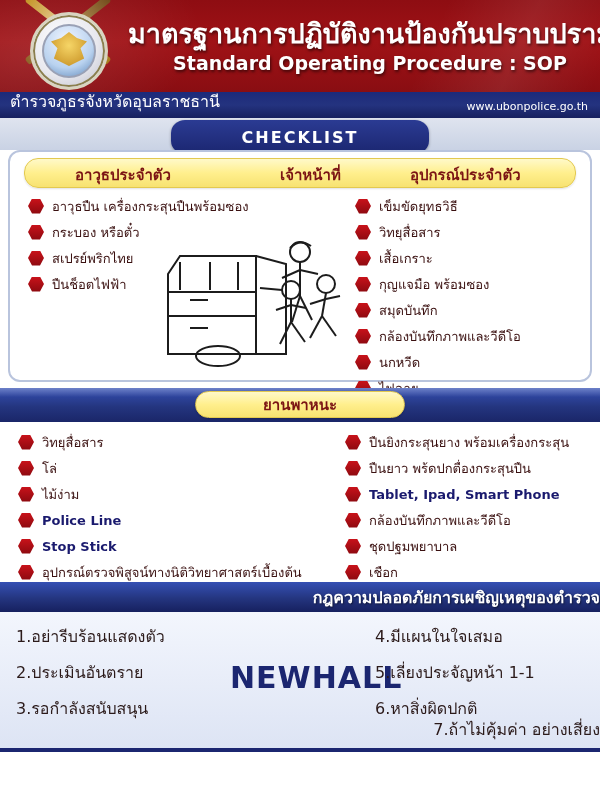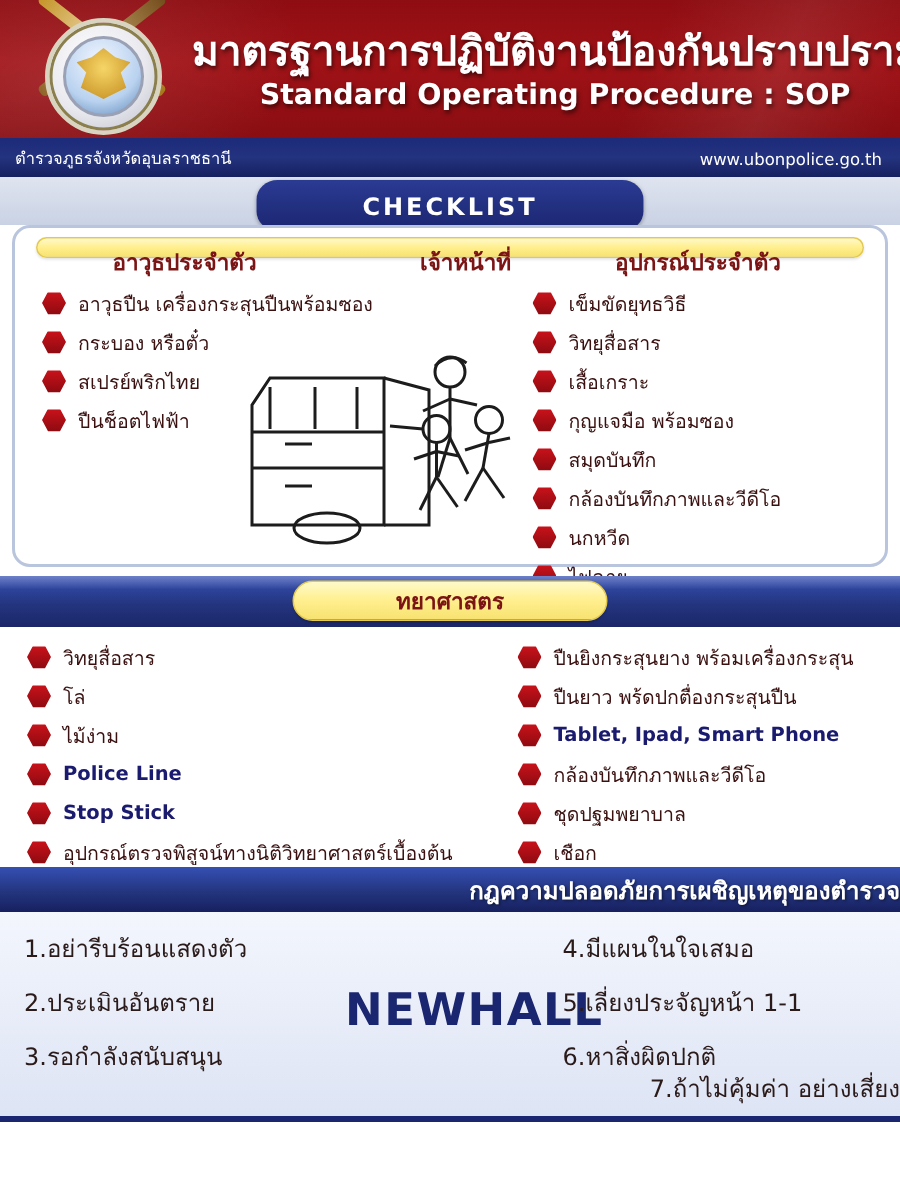--- a/index.html
+++ b/index.html
@@ -103,21 +103,21 @@
     font-size: 19px;
     font-weight: bold;
     text-shadow: 1px 2px 3px rgba(0,0,0,0.55);
     white-space: nowrap;
     text-align: center;
   }
   .header-bottom-left {
     position: absolute;
     left: 10px; bottom: 4px;
     color: #ffffff;
-    font-size: 11px;
+    font-size: 16px;
     z-index: 3;
   }
   .header-bottom-right {
     position: absolute;
     right: 12px; bottom: 5px;
     color: #ffffff;
     font-size: 11px;
     z-index: 3;
   }
 
@@ -149,22 +149,22 @@
   }
   .panel {
     position: relative;
     margin: 0 8px;
     border: 2px solid #b9c4dd;
     border-radius: 12px;
     background: #ffffff;
   }
   .yellow-bar {
     position: relative;
-    height: 14px;
-    margin: 6px 14px 14px 14px;
+    height: 30px;
+    margin: 6px 14px 2px 14px;
     background: linear-gradient(180deg, #fff9c9 0%, #ffef8d 50%, #f7e271 100%);
     border: 1px solid #e3c94f;
     border-radius: 14px;
     box-shadow: 0 1px 2px rgba(0,0,0,.12);
     font-family: Liberation Mono, monospace;
   }
   .yellow-bar .lbl {
     position: absolute;
     top: 4px;
     color: #7b1414;
@@ -420,21 +420,21 @@
         <div class="item">
           <span class="hexbullet"></span>
           <span class="item-text">ไฟฉาย</span>
         </div>
       </div>
     </div>
   </div>
 </div>
 
 <div class="blue-band">
-  <div class="veh-pill">ทยาศาสตร</div>
+  <div class="veh-pill">ยานพาหนะ</div>
 </div>
 
 <div class="section">
   <div class="cols" style="min-height:160px;">
     <div class="col col-left" style="left:18px; width:320px; top:10px;">
       <div class="item">
         <span class="hexbullet"></span>
         <span class="item-text">วิทยุสื่อสาร</span>
       </div>
       <div class="item">

